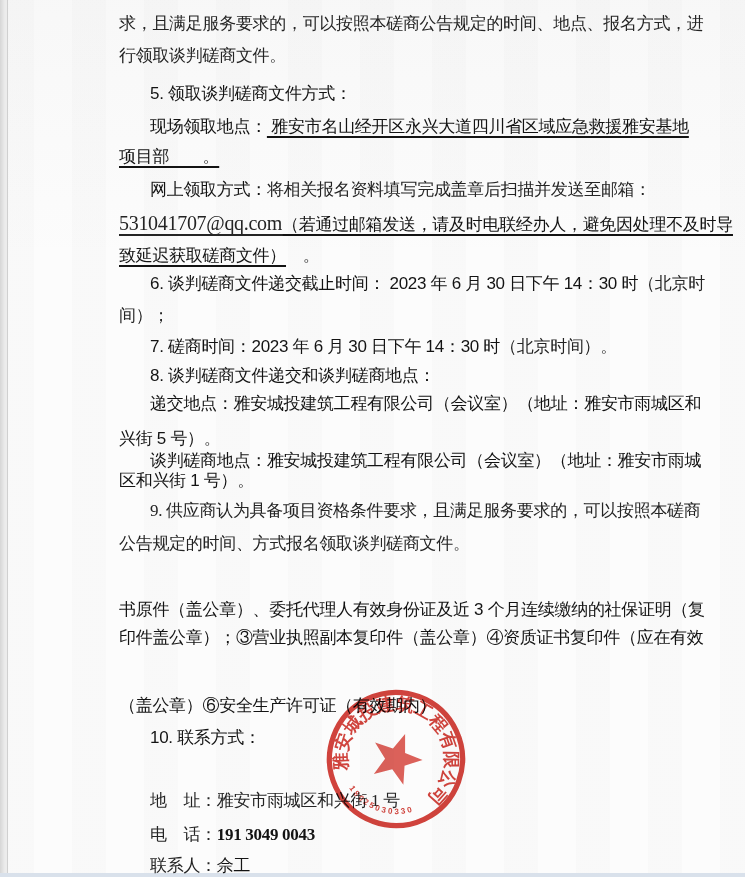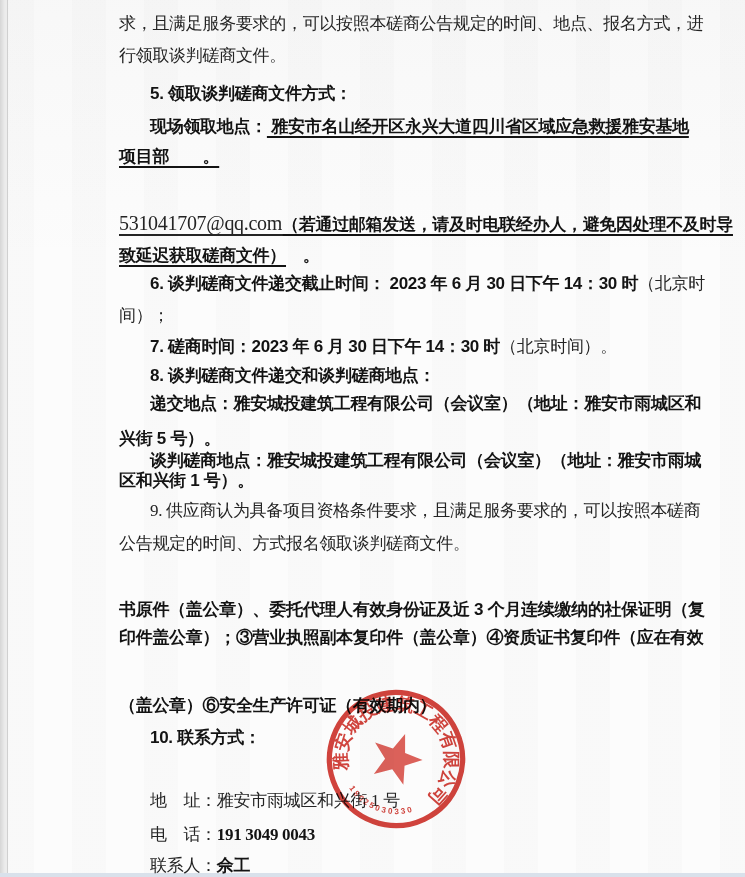--- a/index.html
+++ b/index.html
@@ -24,21 +24,21 @@
   #bottom-edge{
     position:absolute;left:0;bottom:0;right:0;height:4px;
     background:#d9e1eb;
   }
   .line{
     position:absolute;left:119px;right:30px;
     font-size:17px;letter-spacing:-0.3px;line-height:22px;
     white-space:nowrap;color:#242424;
   }
   .r  {font-family:"Liberation Serif",serif;}
-  .b  {font-family:"Liberation Sans",sans-serif;font-weight:bold;color:#131313;}
+  .b  {font-family:"Liberation Sans",sans-serif;font-weight:normal;color:#131313;}
   .bs {font-family:"Liberation Serif",serif;font-weight:bold;color:#131313;}
   .u  {text-decoration:underline;text-underline-offset:4px;text-decoration-thickness:1.5px;}
   .em {font-family:"Liberation Serif",serif;font-size:20px;}
   .in1{padding-left:31px;}
   .in2{padding-left:49px;}
   
   .l0{top:13px}.l1{top:45px}.l2{top:83px}.l3{top:116px}.l4{top:146px}
   .l5{top:179px}.l6{top:212px}.l7{top:245px}.l8{top:273px}.l9{top:305px}
   .l10{top:336px}.l11{top:365px}.l12{top:393px}.l13{top:428px}.l14{top:450px}
   .l15{top:470px}.l16{top:500px}.l17{top:533px}.l18{top:568px}.l19{top:599px}
@@ -57,20 +57,21 @@
 
 <div id="paper">
   <div id="left-edge"></div>
   <div id="bottom-edge"></div>
 
   <div class="line l0"><span class="r">求，且满足服务要求的，可以按照本磋商公告规定的时间、地点、报名方式，进</span></div>
   <div class="line l1"><span class="r">行领取谈判磋商文件。</span></div>
   <div class="line l2 in1"><span class="b">5. 领取谈判磋商文件方式：</span></div>
   <div class="line l3 in1"><span class="b">现场领取地点：</span><span class="b u"> 雅安市名山经开区永兴大道四川省区域应急救援雅安基地</span></div>
   <div class="line l4"><span class="b u">项目部　　。</span></div>
+  <div class="line l5 in1"><span class="b">网上领取方式：</span><span class="r">将相关报名资料填写完成盖章后扫描并发送至邮箱：</span></div>
   <div class="line l6"><span class="em u">531041707@qq.com</span><span class="b u">（若通过邮箱发送，请及时电联经办人，避免因处理不及时导</span></div>
   <div class="line l7"><span class="b u">致延迟获取磋商文件）</span><span class="b">　。</span></div>
   <div class="line l8 in1"><span class="b">6. 谈判磋商文件递交截止时间：</span><span class="b"> 2023 年 6 月 30 日下午 14：30 时</span><span class="r">（北京时</span></div>
   <div class="line l9"><span class="r">间）；</span></div>
   <div class="line l10 in1"><span class="b">7. 磋商时间：2023 年 6 月 30 日下午 14：30 时</span><span class="r">（北京时间）。</span></div>
   <div class="line l11 in1"><span class="b">8. 谈判磋商文件递交和谈判磋商地点：</span></div>
   <div class="line l12 in1"><span class="b">递交地点：雅安城投建筑工程有限公司（会议室）（地址：雅安市雨城区和</span></div>
   <div class="line l13"><span class="b">兴街 5 号）。</span></div>
   <div class="line l14 in1"><span class="b">谈判磋商地点：雅安城投建筑工程有限公司（会议室）（地址：雅安市雨城</span></div>
   <div class="line l15"><span class="b">区和兴街 1 号）。</span></div>

